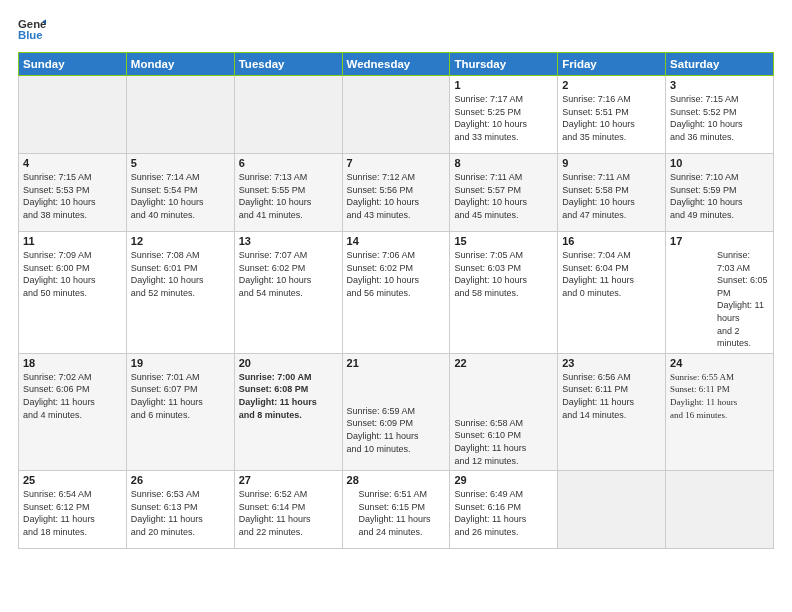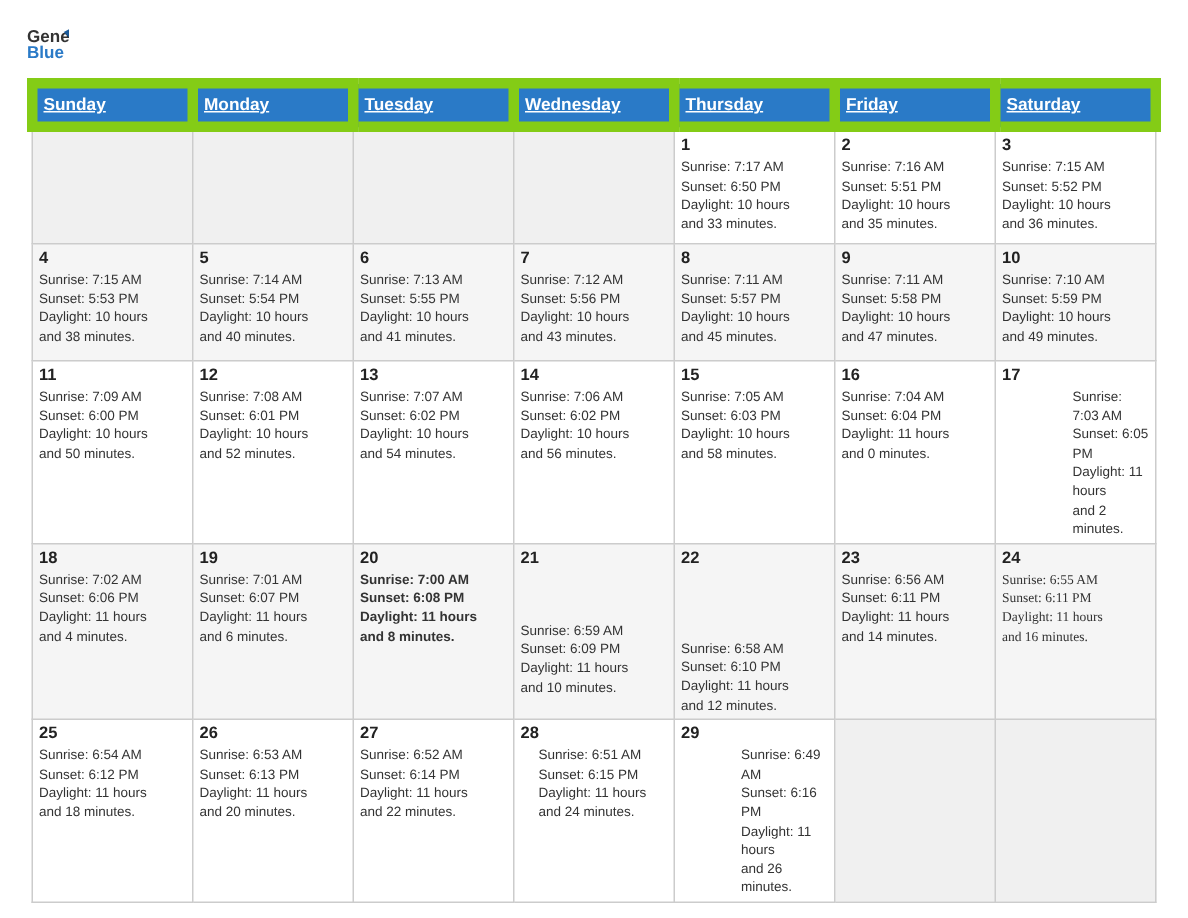--- a/index.html
+++ b/index.html
@@ -47,22 +47,21 @@
       border-collapse: collapse;
       table-layout: fixed;
     }
     thead tr th {
       background-color: #2a7ac7;
       color: #fff;
       font-size: 11.5px;
       font-weight: bold;
       padding: 5px 4px;
       text-align: left;
-      border: 7px solid #84cc16;
-      text-decoration: underline;
+      border: 1px solid #84cc16;
     }
     tbody tr td {
       border: 1px solid #ccc;
       vertical-align: top;
       padding: 3px 4px;
       font-size: 9.5px;
       color: #222;
       height: 78px;
     }
     tbody tr:nth-child(even) td {
@@ -123,21 +122,21 @@
     </thead>
     <tbody id="calendar-body">
     <tr>
           <td class="empty-cell"></td>
           <td class="empty-cell"></td>
           <td class="empty-cell"></td>
           <td class="empty-cell"></td>
           <td>
             <span class="day-num">1</span>
             <div class="day-info" style="white-space: pre-line;">Sunrise: 7:17 AM
-Sunset: 6:50 PM
+Sunset: 5:25 PM
 Daylight: 10 hours
 and 33 minutes.</div>
           </td>
           <td>
             <span class="day-num">2</span>
             <div class="day-info" style="white-space: pre-line;">Sunrise: 7:16 AM
 Sunset: 5:51 PM
 Daylight: 10 hours
 and 35 minutes.</div>
           </td>
@@ -326,21 +325,21 @@
           </td>
           <td>
             <span class="day-num">28</span>
             <div class="day-info" style="white-space: pre-line; margin-left: 12px;">Sunrise: 6:51 AM
 Sunset: 6:15 PM
 Daylight: 11 hours
 and 24 minutes.</div>
           </td>
           <td>
             <span class="day-num">29</span>
-            <div class="day-info" style="white-space: pre-line; margin-left: 40px;">Sunrise: 6:49 AM
+            <div class="day-info" style="white-space: pre-line;">Sunrise: 6:49 AM
 Sunset: 6:16 PM
 Daylight: 11 hours
 and 26 minutes.</div>
           </td>
           <td class="empty-cell"></td>
           <td class="empty-cell"></td>
         </tr>
       </tbody>
   </table>
 </div>

